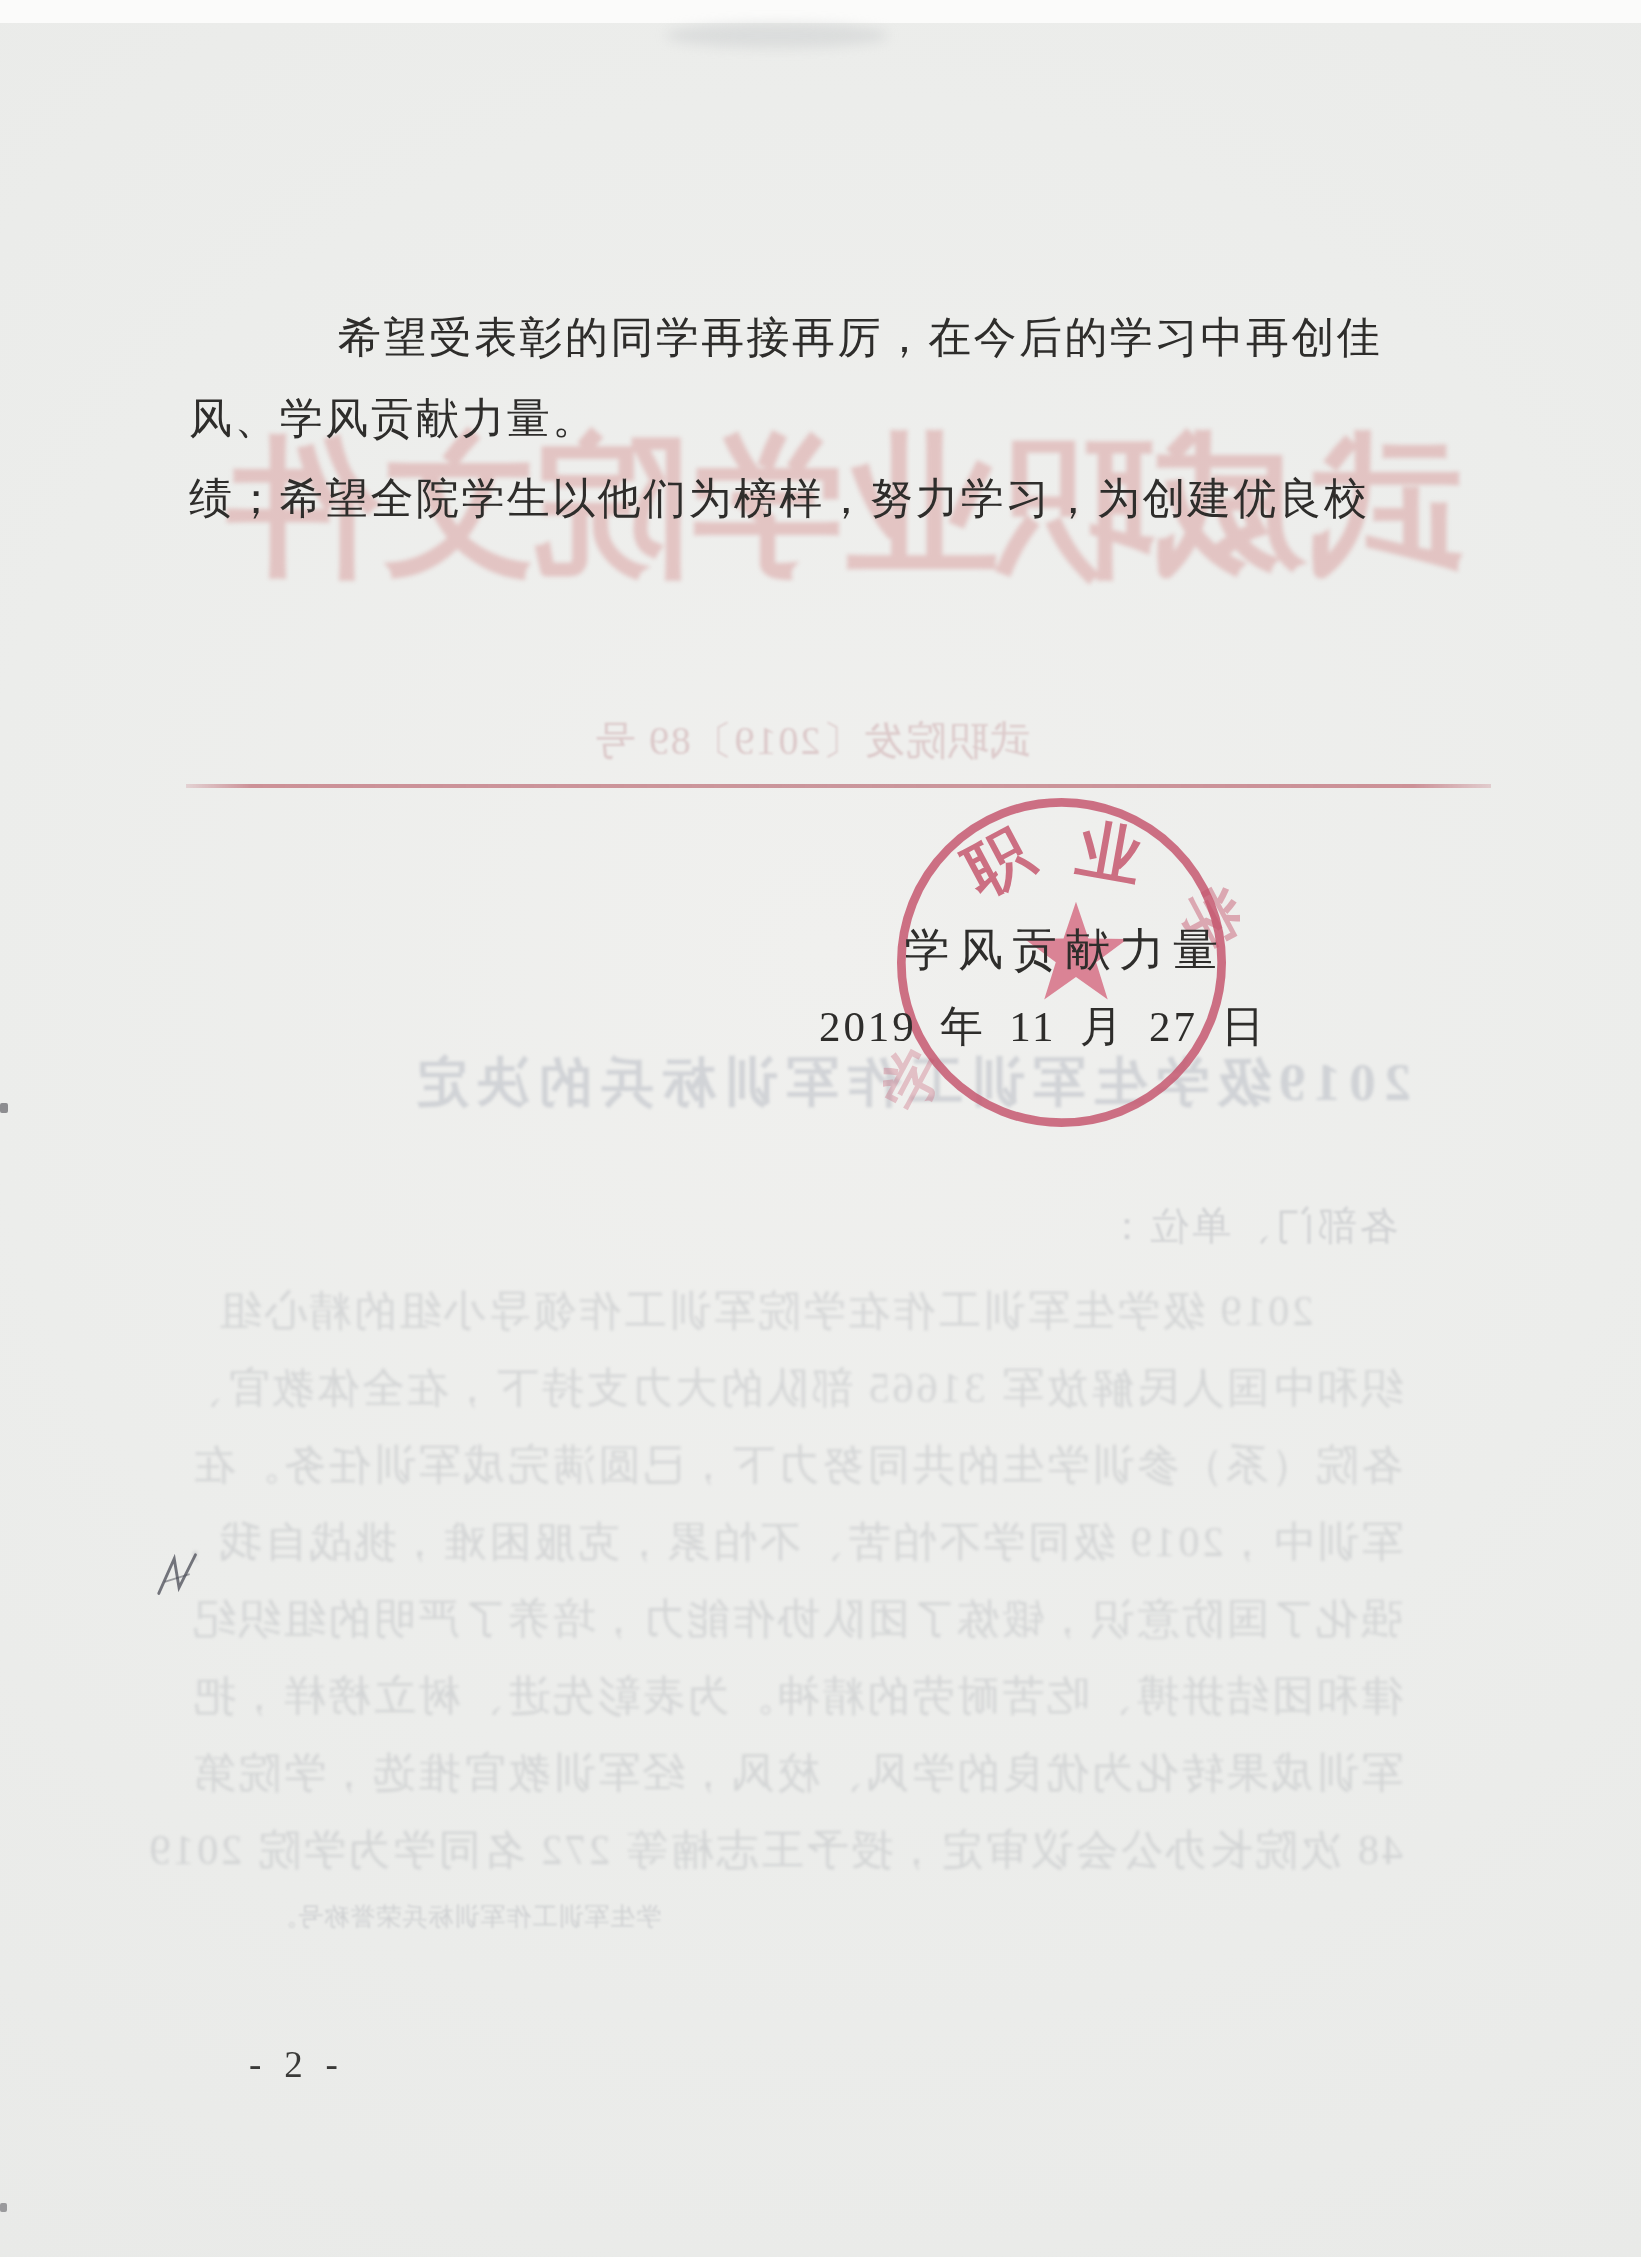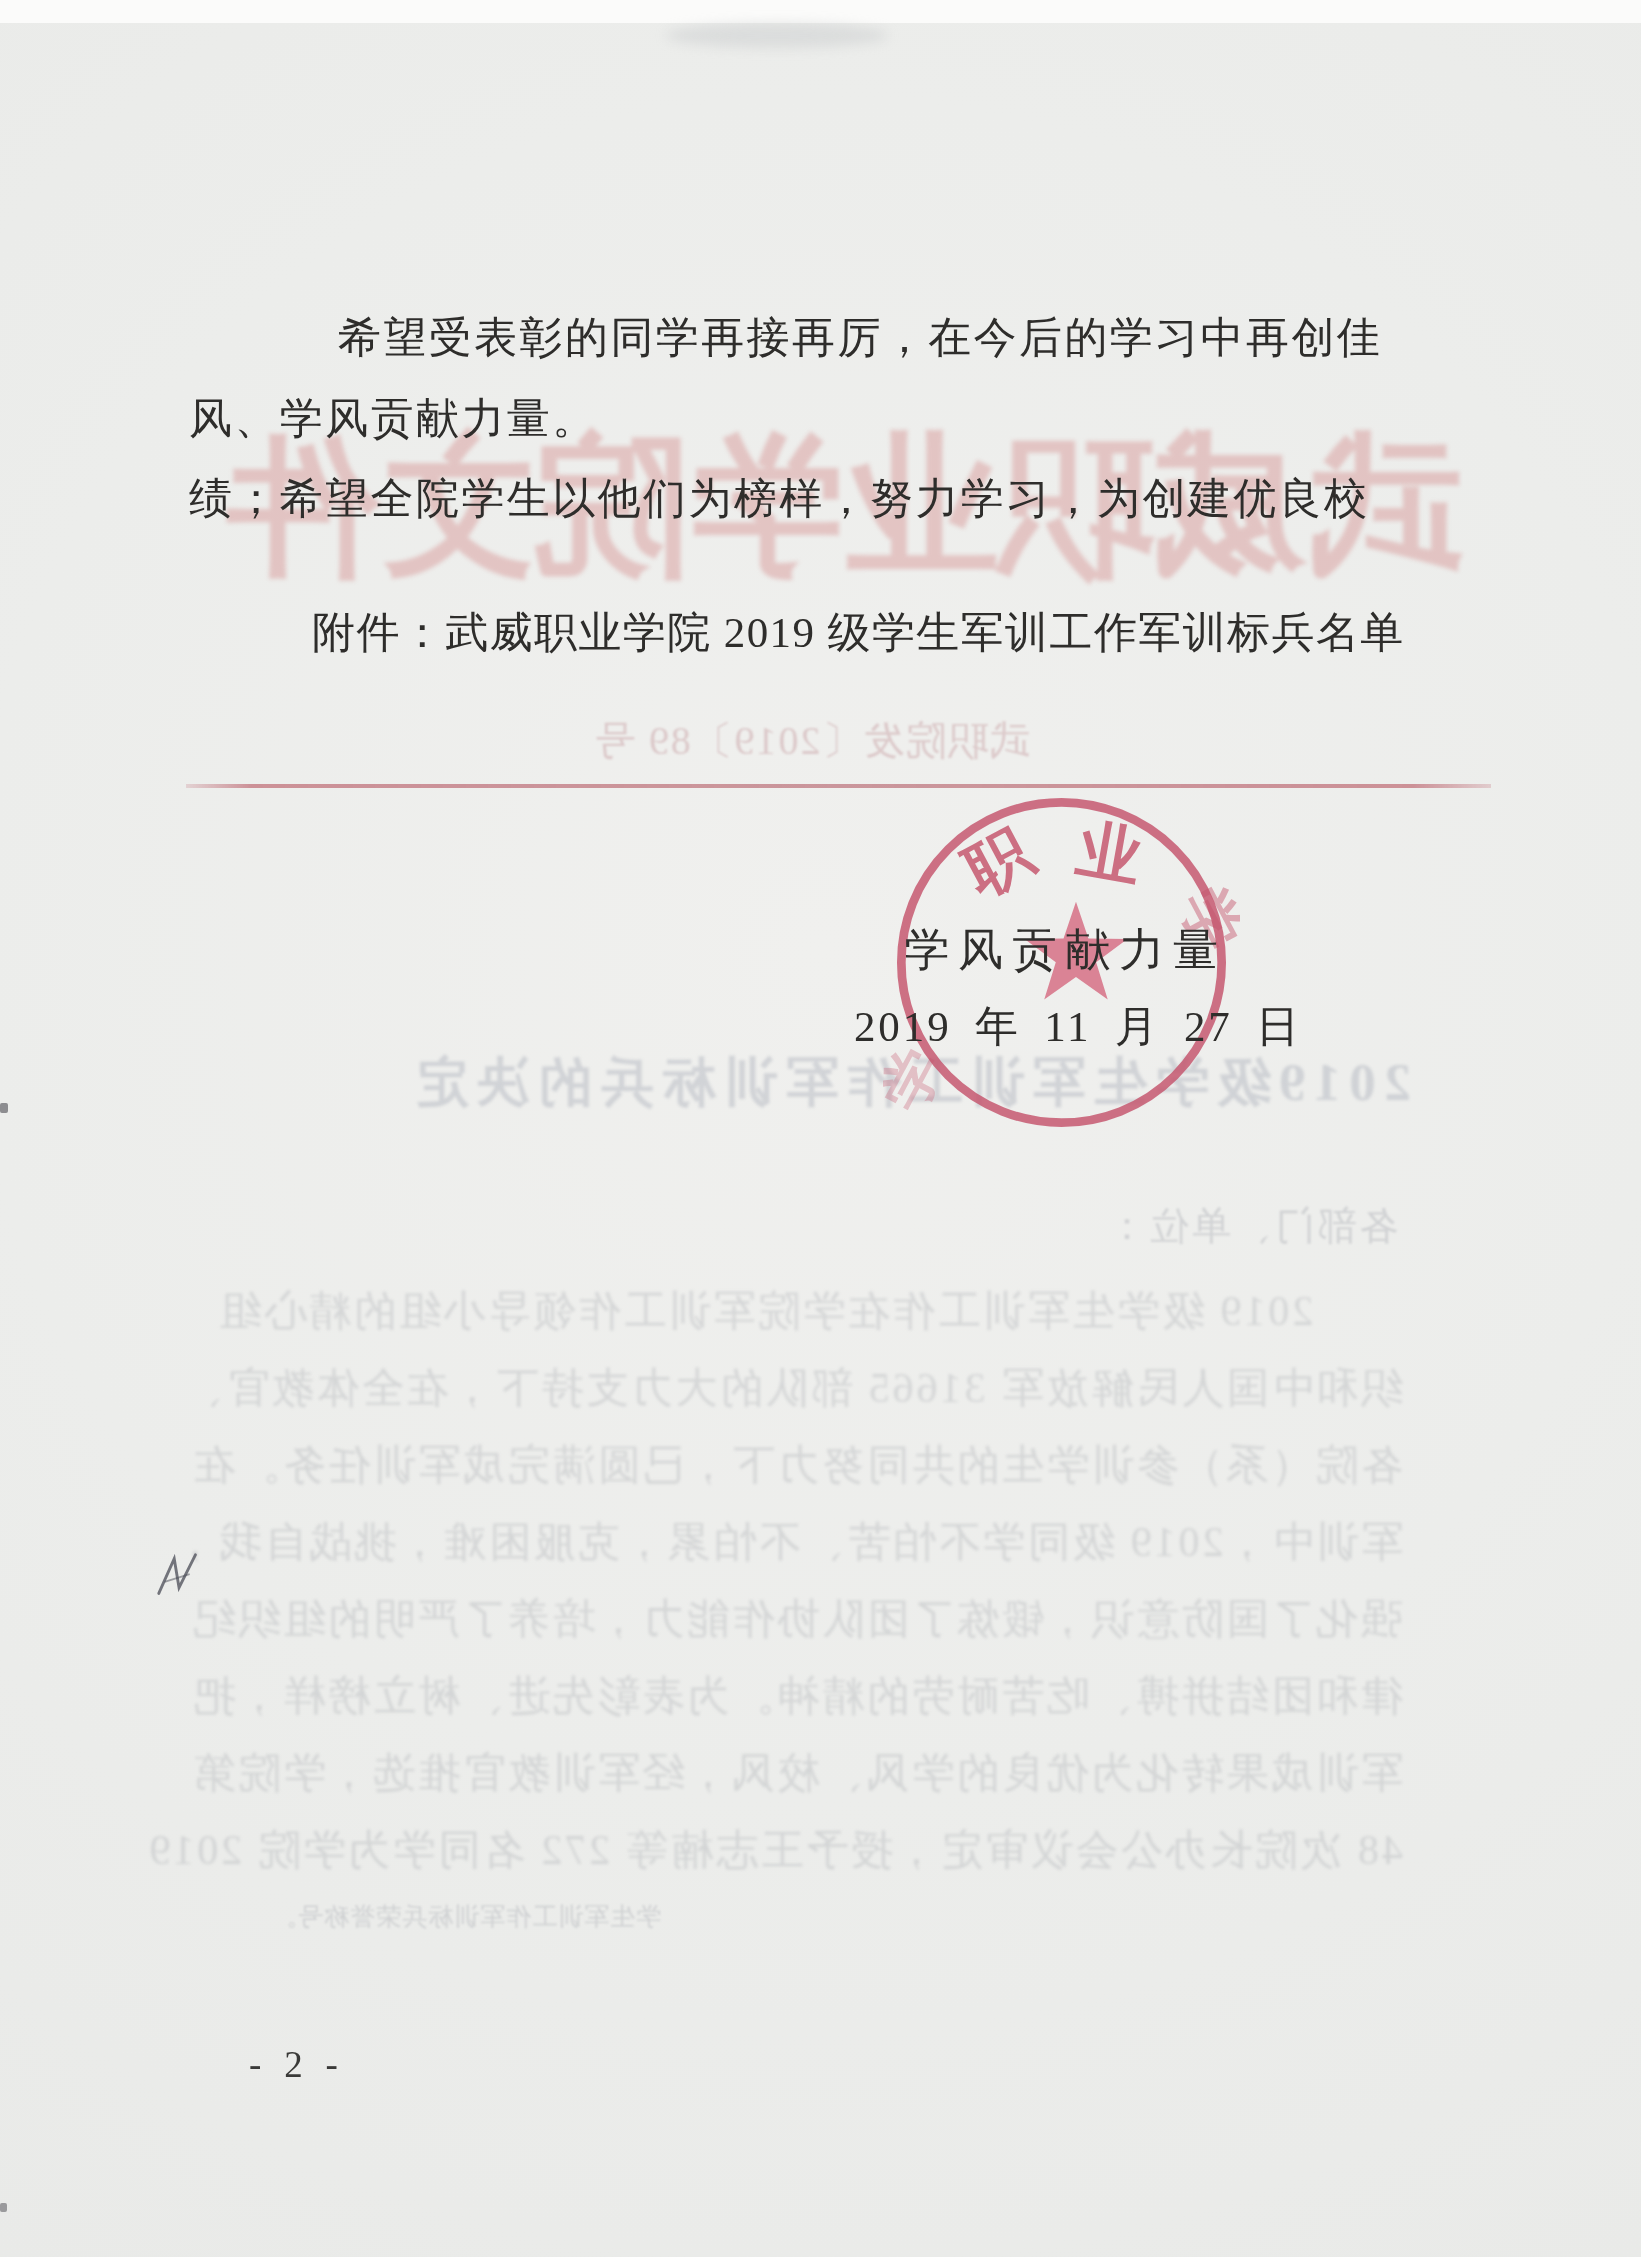--- a/index.html
+++ b/index.html
@@ -58,21 +58,21 @@
     left:186px;top:784px;width:1305px;height:3.9px;
     background:linear-gradient(90deg,rgba(198,128,136,0.25) 0%,rgba(198,128,136,0.85) 5%,rgba(190,120,128,0.75) 50%,rgba(198,128,136,0.85) 94%,rgba(198,128,136,0.30) 100%);
     filter:blur(0.4px);
   }
   .stamp{left:883px;top:784px;width:357px;height:357px;z-index:1;}
   .sig-name{
     left:824px;top:920px;width:483px;text-align:center;z-index:2;
     font-size:45px;letter-spacing:8.7px;color:#2e2d2b;white-space:nowrap;
   }
   .sig-date{
-    left:819px;top:998px;width:483px;text-align:right;z-index:2;
+    left:819px;top:998px;width:483px;text-align:left;z-index:2;
     font-size:43px;letter-spacing:2.9px;word-spacing:9.7px;color:#2e2d2b;white-space:nowrap;
   }
   .page-num{
     left:249px;top:2043px;font-size:37px;letter-spacing:6.8px;color:#3a3a38;white-space:nowrap;
   }
   
   .top-strip{left:0;top:0;width:1641px;height:23px;background:#fbfbfa;}
   .top-smudge{left:666px;top:23px;width:222px;height:25px;background:rgba(190,192,194,0.35);filter:blur(5.8px);border-radius:50%;}
   .pen-mark{left:153px;top:1549px;width:54px;height:58px;}
   .speck1{left:0;top:1103px;width:7.7px;height:9.7px;background:#8d8d90;border-radius:1.9px;}
@@ -103,21 +103,20 @@
       <div>48 次院长办公会议审定，授予王志楠等 272 名同学为学院 2019</div>
     </div>
   <div class="abs mirror bleed-tail">学生军训工作军训标兵荣誉称号。</div>
 
   <div class="abs para">
       <div>希望受表彰的同学再接再厉，在今后的学习中再创佳</div>
       <div>风、学风贡献力量。</div>
       <div>绩；希望全院学生以他们为榜样，努力学习，为创建优良校</div>
     </div>
 
-  <div class="abs attachment">附件：武威职业学院 2019 级学生军训工作军训标兵名单</div>
 
   <div class="abs red-rule"></div>
 
   <svg class="abs stamp" viewBox="0 0 370 370" xmlns="http://www.w3.org/2000/svg">
     <circle cx="185" cy="185" r="166" fill="none" stroke="#c5536b" stroke-width="9" opacity="0.82"></circle>
     <polygon opacity="0.8" fill="#d4687e" points="200,122 212.9,160.2 253.3,160.7 220.9,184.8 232.9,223.3 200,200 167.1,223.3 179.1,184.8 146.7,160.7 187.1,160.2"></polygon>
     <text x="0" y="0" transform="translate(130,100) rotate(-28)" font-size="66" font-weight="bold" fill="#c5536b" opacity="0.82" text-anchor="middle">职</text>
     <text x="0" y="0" transform="translate(231,94) rotate(10)" font-size="66" font-weight="bold" fill="#c5536b" opacity="0.82" text-anchor="middle">业</text>
     <text x="0" y="0" transform="translate(322,150) rotate(62)" font-size="62" font-weight="bold" fill="#c5536b" opacity="0.45" text-anchor="middle">学</text>
     <text x="0" y="0" transform="translate(48,316) rotate(-62)" font-size="62" font-weight="bold" fill="#c5536b" opacity="0.30" text-anchor="middle">学</text>

